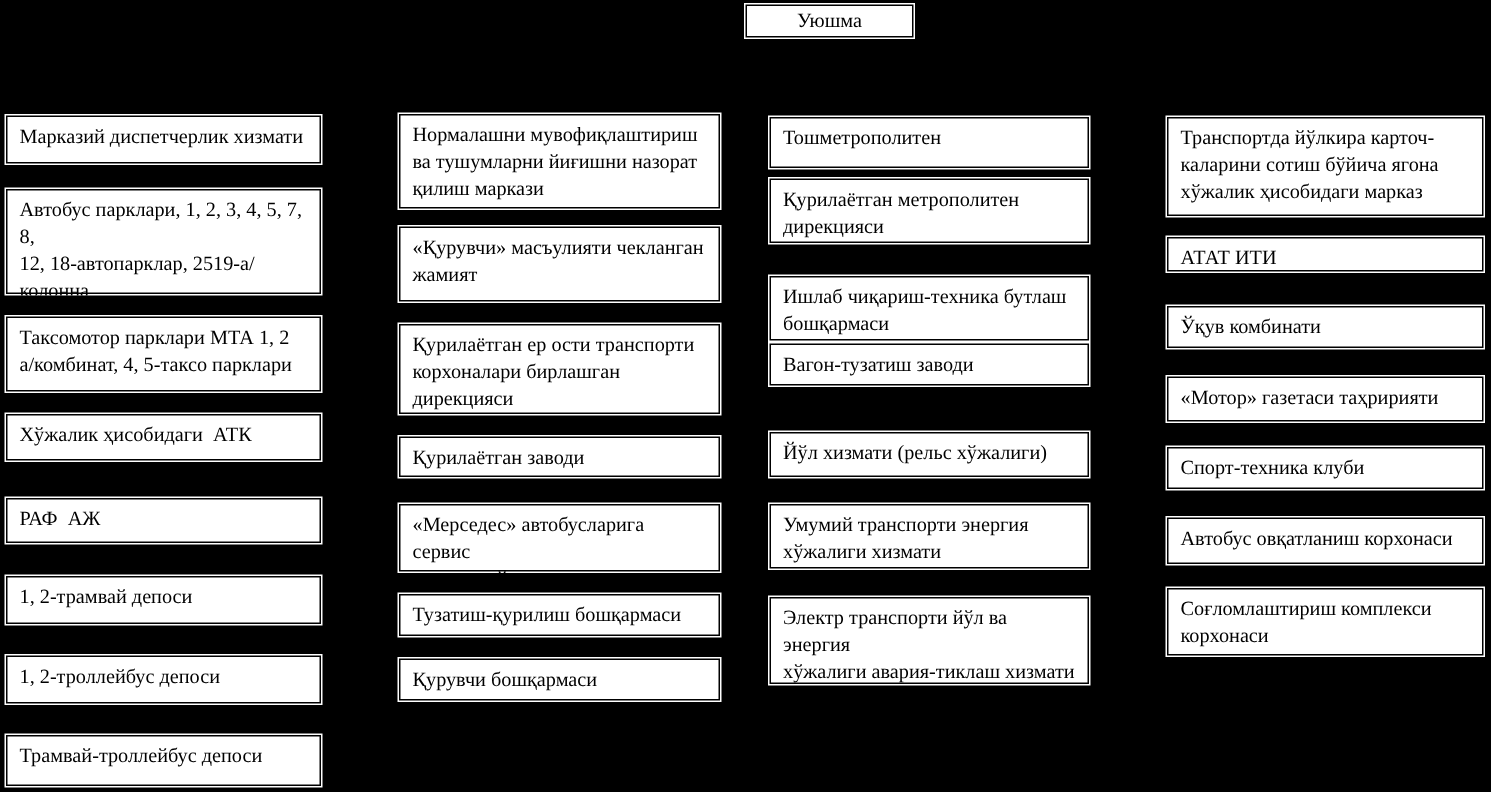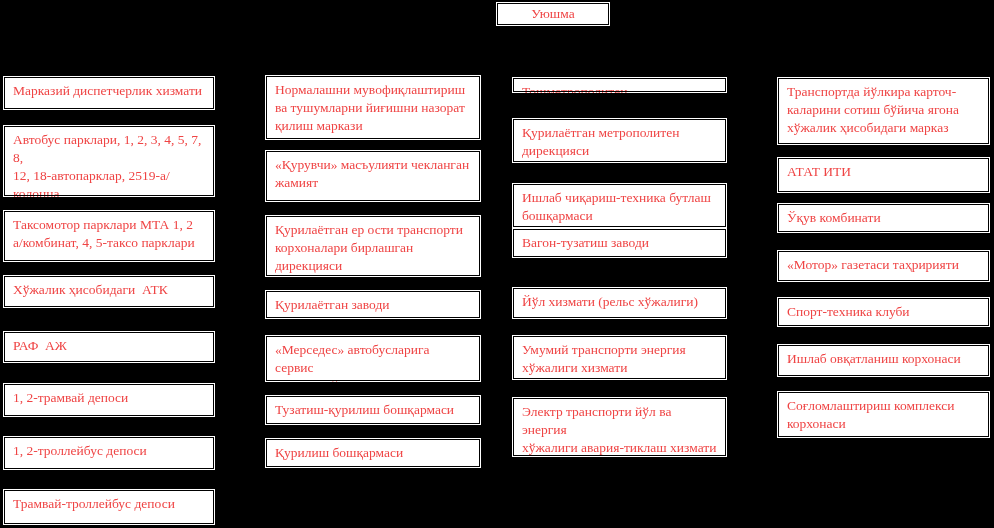--- a/index.html
+++ b/index.html
@@ -8,21 +8,21 @@
     height: 528px;
     background: #000000;
     position: relative;
     font-family: "Liberation Serif", "DejaVu Serif", serif;
     overflow: hidden;
   }
   .box {
     position: absolute;
     background: #ffffff;
     box-sizing: border-box;
-    color: #ef4444;
+    color: #000000;
     font-size: 13.5px;
     line-height: 18px;
     padding: 6px 10px 0 10px;
     white-space: pre-wrap;
     overflow: hidden;
   }
   
   .box::before {
     content: "";
     position: absolute;
@@ -61,36 +61,36 @@
 қилиш маркази</div>
 <div class="box c2" style="top:150px;height:52px">«Қурувчи» масъулияти чекланган
 жамият</div>
 <div class="box c2" style="top:215px;height:62px">Қурилаётган ер ости транспорти
 корхоналари бирлашган
 дирекцияси</div>
 <div class="box c2" style="top:290px;height:29px">Қурилаётган заводи</div>
 <div class="box c2" style="top:335px;height:47px">«Мерседес» автобусларига сервис
 хизмати кўрсатиш</div>
 <div class="box c2" style="top:395px;height:30px">Тузатиш-қурилиш бошқармаси</div>
-<div class="box c2" style="top:438px;height:30px">Қурилиш бошқармаси</div>
+<div class="box c2" style="top:438px;height:30px">Қурувчи бошқармаси</div>
 
-<div class="box c3" style="top:77px;height:16px">Тошметрополитен</div>
+<div class="box c3" style="top:77px;height:36px">Тошметрополитен</div>
 <div class="box c3" style="top:118px;height:45px">Қурилаётган метрополитен
 дирекцияси</div>
 <div class="box c3" style="top:183px;height:45px">Ишлаб чиқариш-техника бутлаш
 бошқармаси</div>
 <div class="box c3" style="top:228px;height:30px">Вагон-тузатиш заводи</div>
 <div class="box c3" style="top:287px;height:32px">Йўл хизмати (рельс хўжалиги)</div>
 <div class="box c3" style="top:335px;height:45px">Умумий транспорти энергия
 хўжалиги хизмати</div>
 <div class="box c3" style="top:397px;height:60px">Электр транспорти йўл ва энергия
 хўжалиги авария-тиклаш хизмати</div>
 
 <div class="box c4" style="top:77px;height:68px">Транспортда йўлкира карточ-
 каларини сотиш бўйича ягона
 хўжалик ҳисобидаги марказ</div>
-<div class="box c4" style="top:157px;height:36px">АТАТ ИТИ</div>
+<div class="box c4" style="top:157px;height:25px">АТАТ ИТИ</div>
 <div class="box c4" style="top:203px;height:30px">Ўқув комбинати</div>
 <div class="box c4" style="top:250px;height:32px">«Мотор» газетаси таҳририяти</div>
 <div class="box c4" style="top:297px;height:30px">Спорт-техника клуби</div>
-<div class="box c4" style="top:344px;height:33px">Ишлаб овқатланиш корхонаси</div>
+<div class="box c4" style="top:344px;height:33px">Автобус овқатланиш корхонаси</div>
 <div class="box c4" style="top:391px;height:47px">Соғломлаштириш комплекси
 корхонаси</div>
 
 </body></html>

